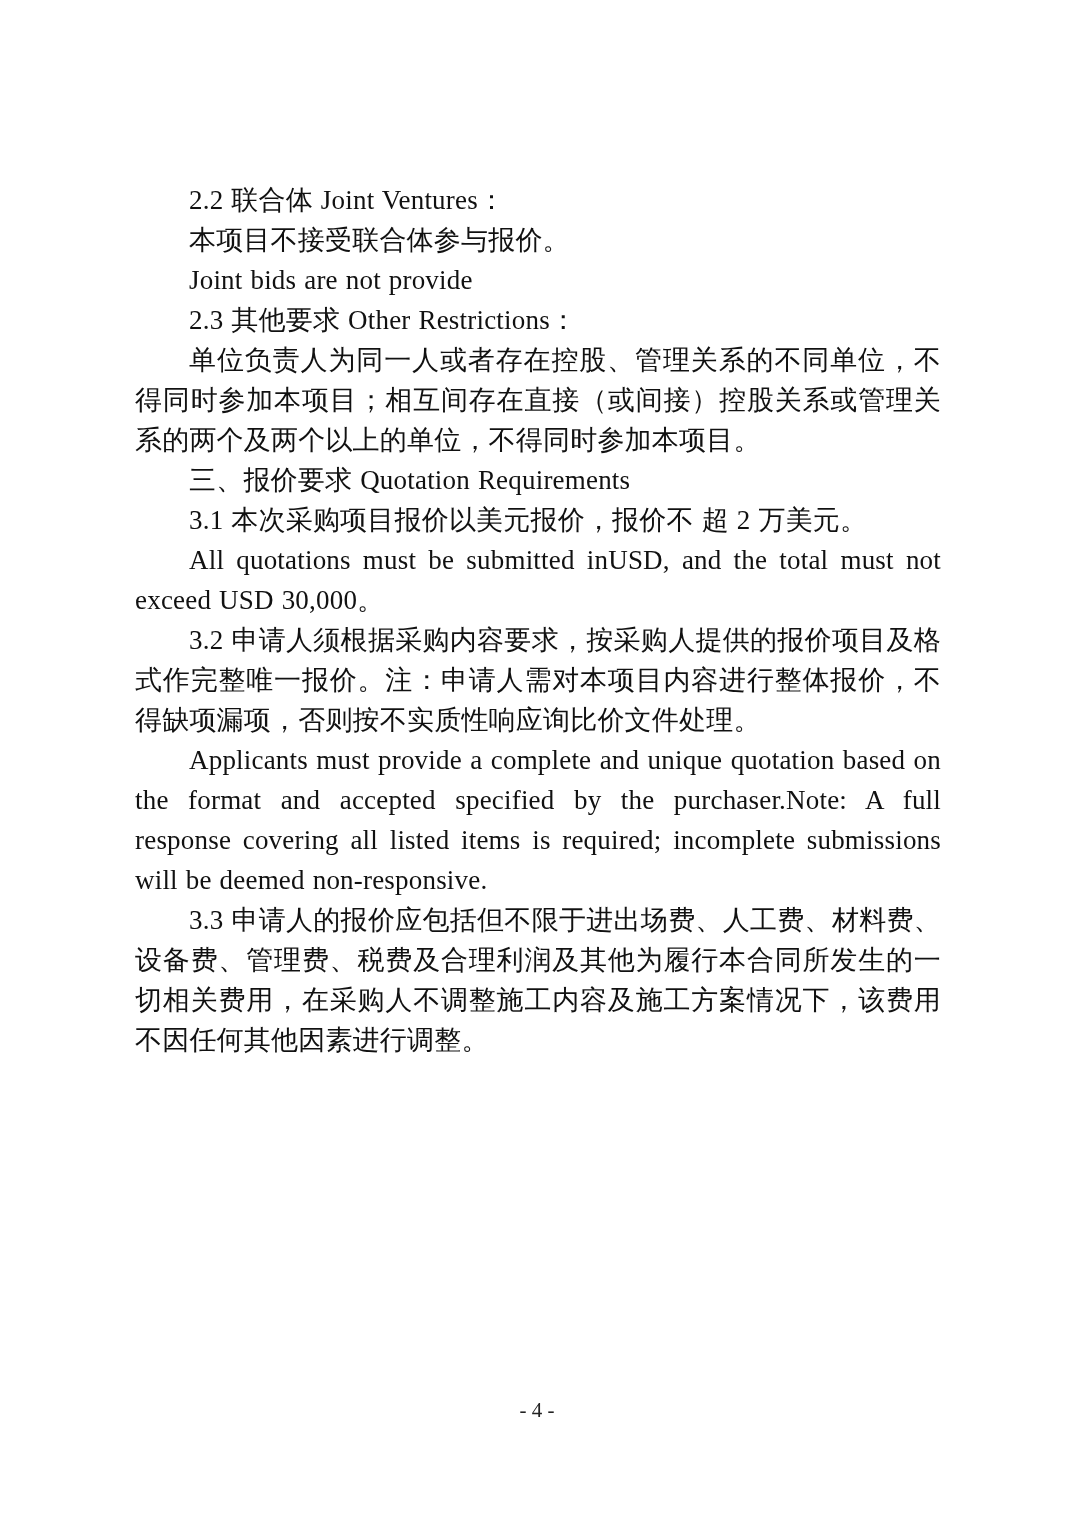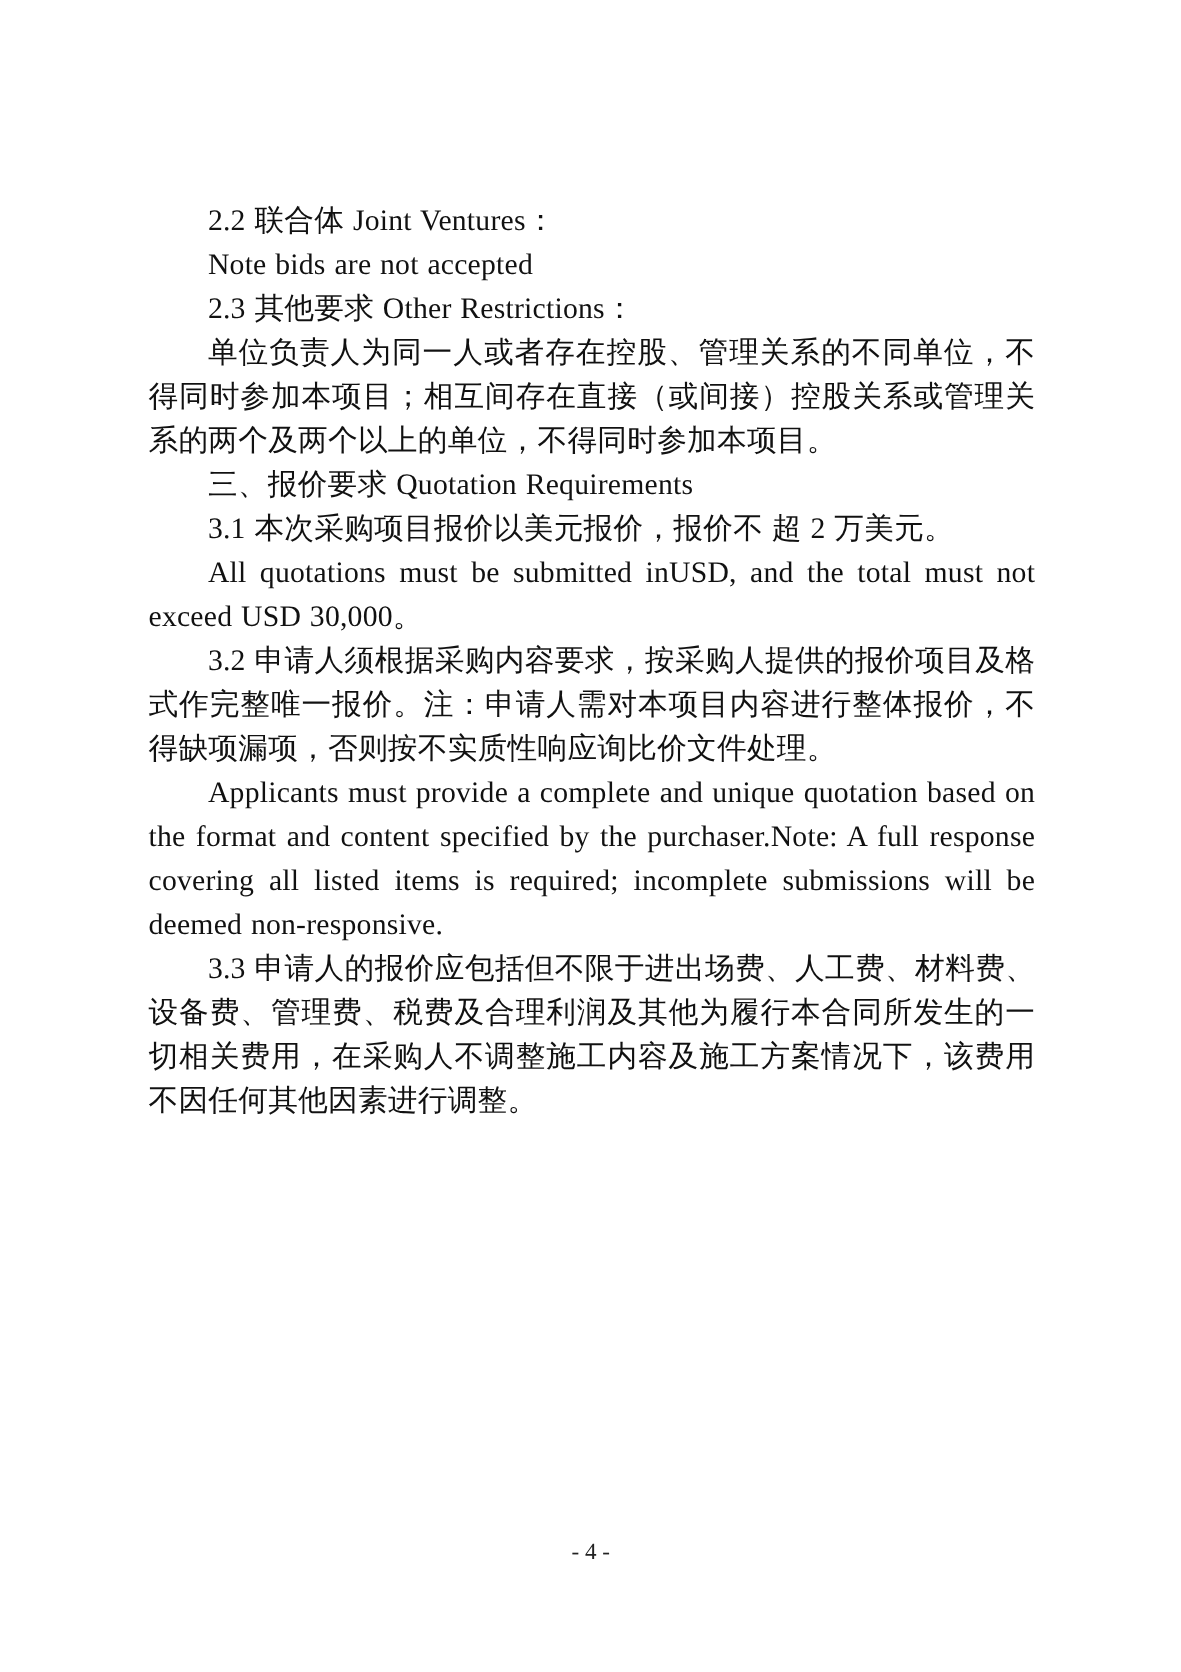--- a/index.html
+++ b/index.html
@@ -42,24 +42,25 @@
     line-height: 28px;
     color: #222222;
   }
 </style>
 </head>
 <body>
 
 <div class="page">
   <div class="doc-body">
     <p>2.2 联合体 Joint Ventures：</p>
-    <p>Note bids are not accepted</p>
+    <p>本项目不接受联合体参与报价。</p>
+    <p>Joint bids are not provide</p>
     <p>2.3 其他要求 Other Restrictions：</p>
     <p>单位负责人为同一人或者存在控股、管理关系的不同单位，不得同时参加本项目；相互间存在直接（或间接）控股关系或管理关系的两个及两个以上的单位，不得同时参加本项目。</p>
     <p>三、报价要求 Quotation Requirements</p>
     <p>3.1 本次采购项目报价以美元报价，报价不 超 2 万美元。</p>
     <p>All quotations must be submitted inUSD, and the total must not exceed USD 30,000。</p>
     <p>3.2 申请人须根据采购内容要求，按采购人提供的报价项目及格式作完整唯一报价。注：申请人需对本项目内容进行整体报价，不得缺项漏项，否则按不实质性响应询比价文件处理。</p>
-    <p>Applicants must provide a complete and unique quotation based on the format and content specified by the purchaser.Note: A full response covering all listed items is required; incomplete submissions will be deemed non-responsive.</p>
+    <p>Applicants must provide a complete and unique quotation based on the format and accepted specified by the purchaser.Note: A full response covering all listed items is required; incomplete submissions will be deemed non-responsive.</p>
     <p>3.3 申请人的报价应包括但不限于进出场费、人工费、材料费、设备费、管理费、税费及合理利润及其他为履行本合同所发生的一切相关费用，在采购人不调整施工内容及施工方案情况下，该费用不因任何其他因素进行调整。</p>
   </div>
   <div class="page-footer">- 4 -</div>
 </div>
 
 </body></html>

